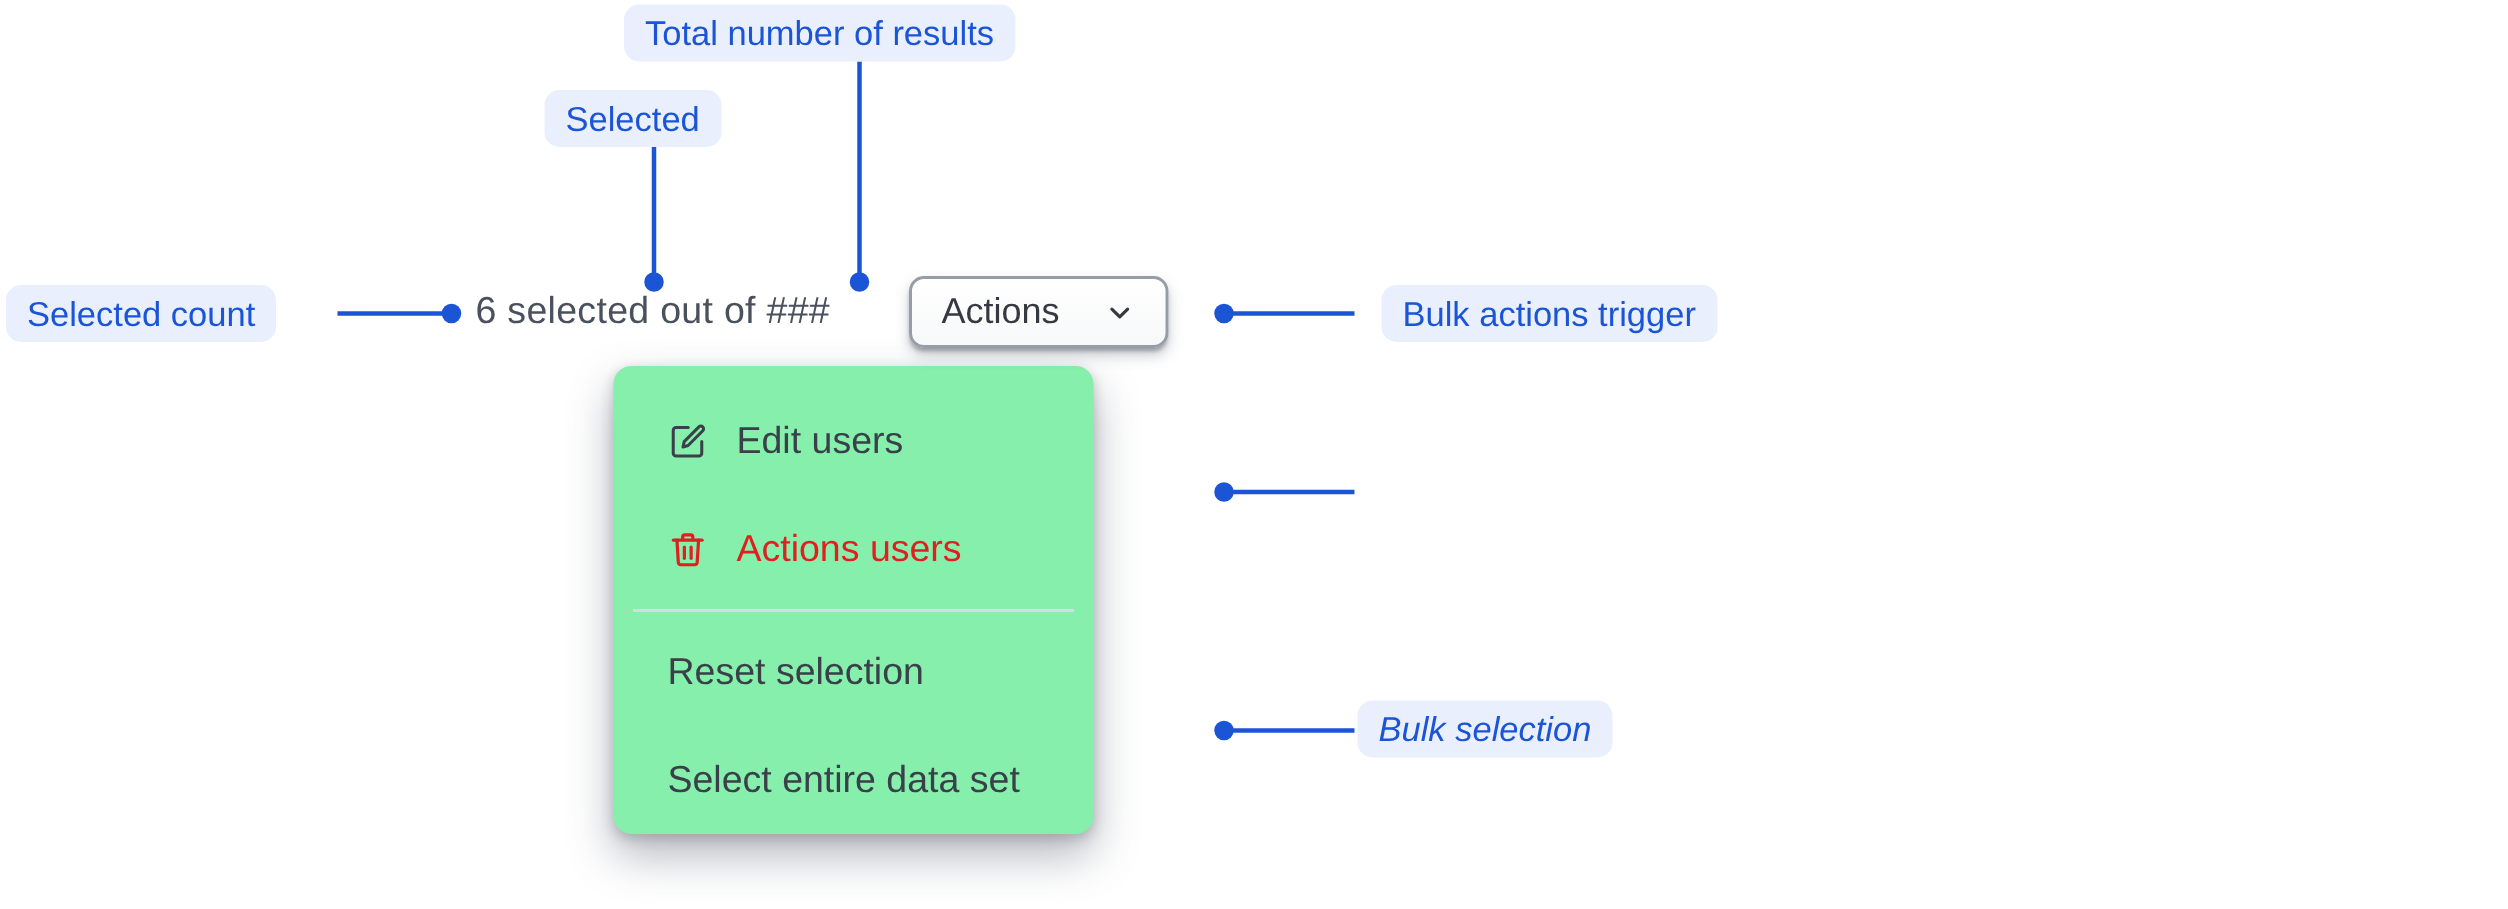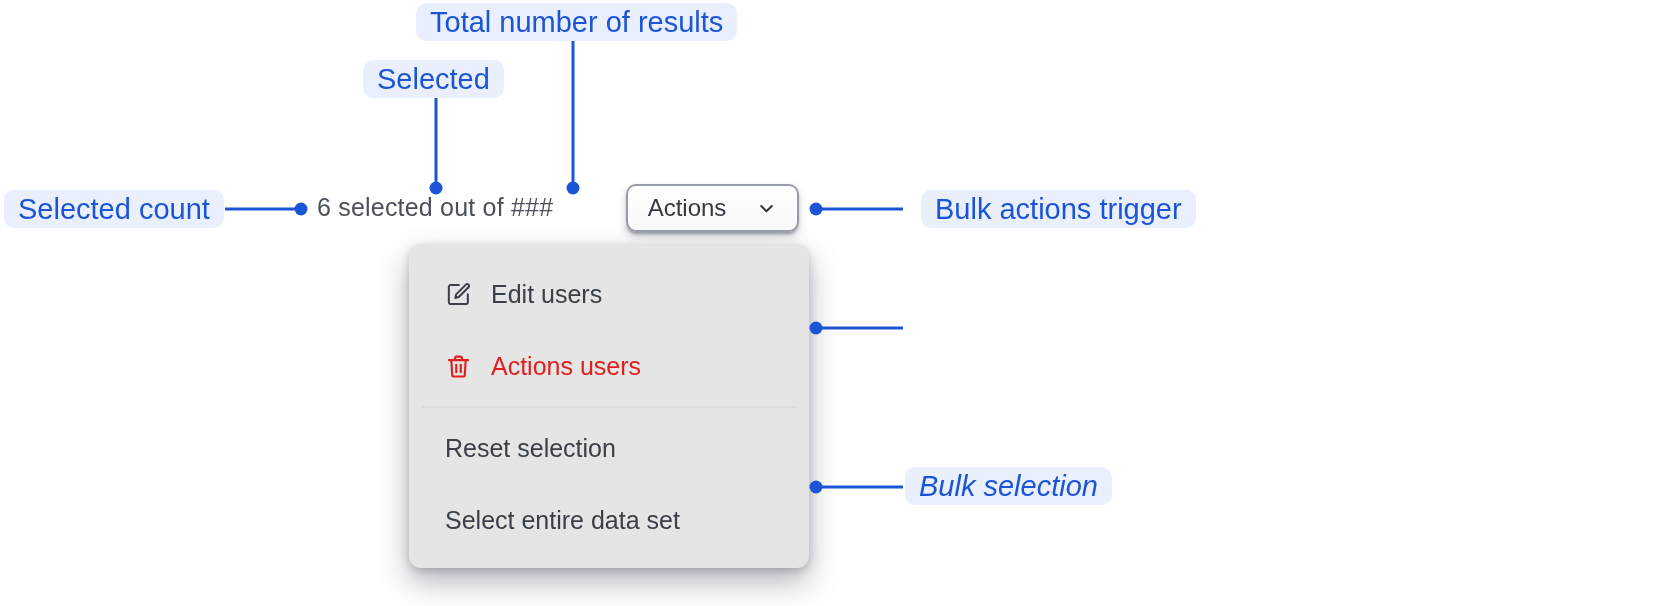--- a/index.html
+++ b/index.html
@@ -17,21 +17,21 @@
   
   .flag {
     position: absolute;
     height: 38px;
     padding: 0 14px;
     display: flex;
     align-items: center;
     white-space: nowrap;
     background: #e9effd;
     color: #1b55d6;
-    font-size: 29px;
+    font-size: 23px;
     font-weight: 500;
     border-radius: 10px;
     z-index: 5;
   }
   .flag-total    { left: 416px; top: 3px; }
   .flag-message  { left: 363px; top: 60px; }
   .flag-selcount { left: 4px;   top: 190px; }
   .flag-trigger  { left: 905px; top: 190px; margin-left: 16px; }
   .flag-actions  { left: 905px; top: 309px; }
   .flag-selection{ left: 905px; top: 467px; font-style: italic; }
@@ -52,21 +52,21 @@
     font-size: 25px;
     font-weight: 400;
     color: #4b515c;
     letter-spacing: 0.2px;
     z-index: 2;
   }
 
   
   .actions-btn {
     position: absolute;
-    left: 626px; top: 184px;
+    left: 606px; top: 184px;
     width: 173px; height: 48px;
     display: flex;
     align-items: center;
     justify-content: center;
     gap: 30px;
     background: linear-gradient(#ffffff, #f7f8f9);
     border: 2px solid #979da7;
     border-radius: 10px;
     box-shadow: 0 3px 3px -1px rgba(96,103,117,0.55), 0 5px 9px rgba(96,103,117,0.3);
     font-size: 24px;
@@ -74,25 +74,25 @@
     color: #343942;
     cursor: pointer;
     z-index: 3;
   }
   .actions-btn .chev { display: flex; }
 
   
   .menu {
     position: absolute;
     left: 409px; top: 244px;
-    width: 400px;
-    background: #e5e5e5;
+    width: 320px;
+    background: #86efac;
     border-radius: 12px;
     box-shadow: 0 14px 30px rgba(88,95,110,0.45), 0 3px 8px rgba(88,95,110,0.3);
-    padding: 14px 0 12px 0;
+    padding: 14px 0 0 0;
     z-index: 2;
   }
   .menu-item {
     height: 72px;
     display: flex;
     align-items: center;
     gap: 19px;
     padding: 0 20px 0 36px;
     font-size: 25px;
     color: #3a4049;

